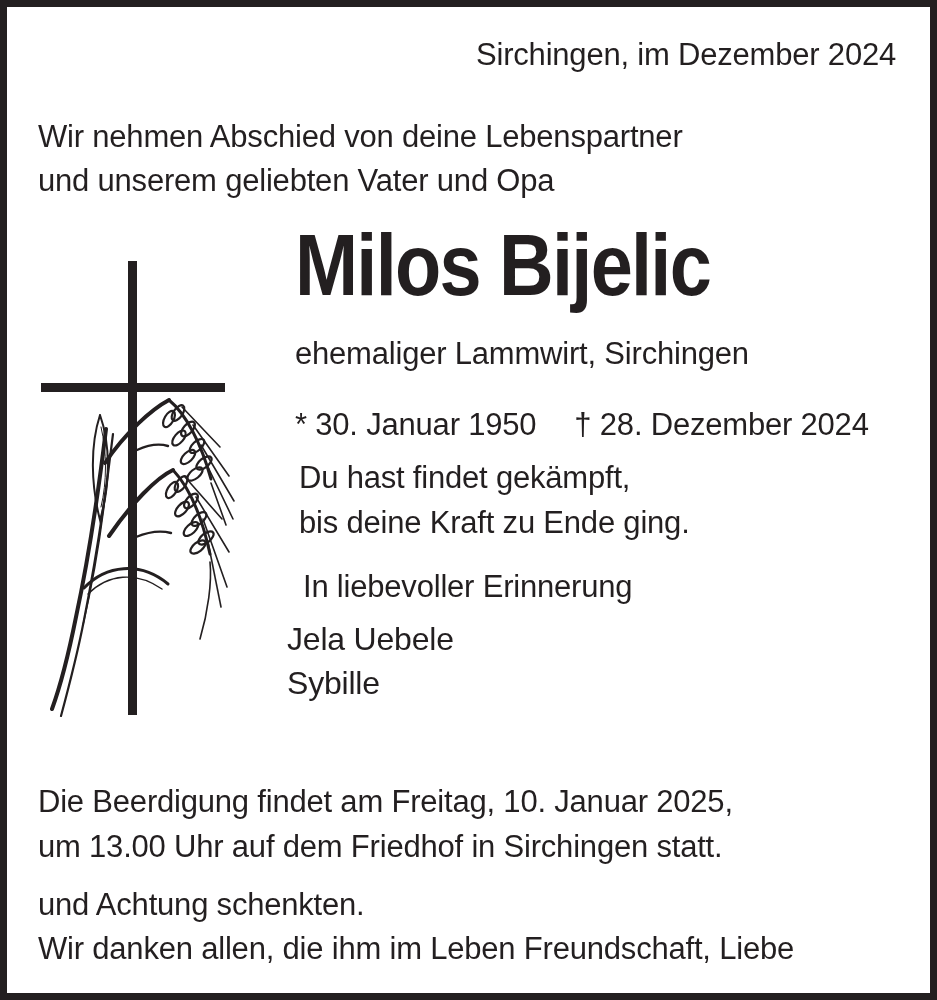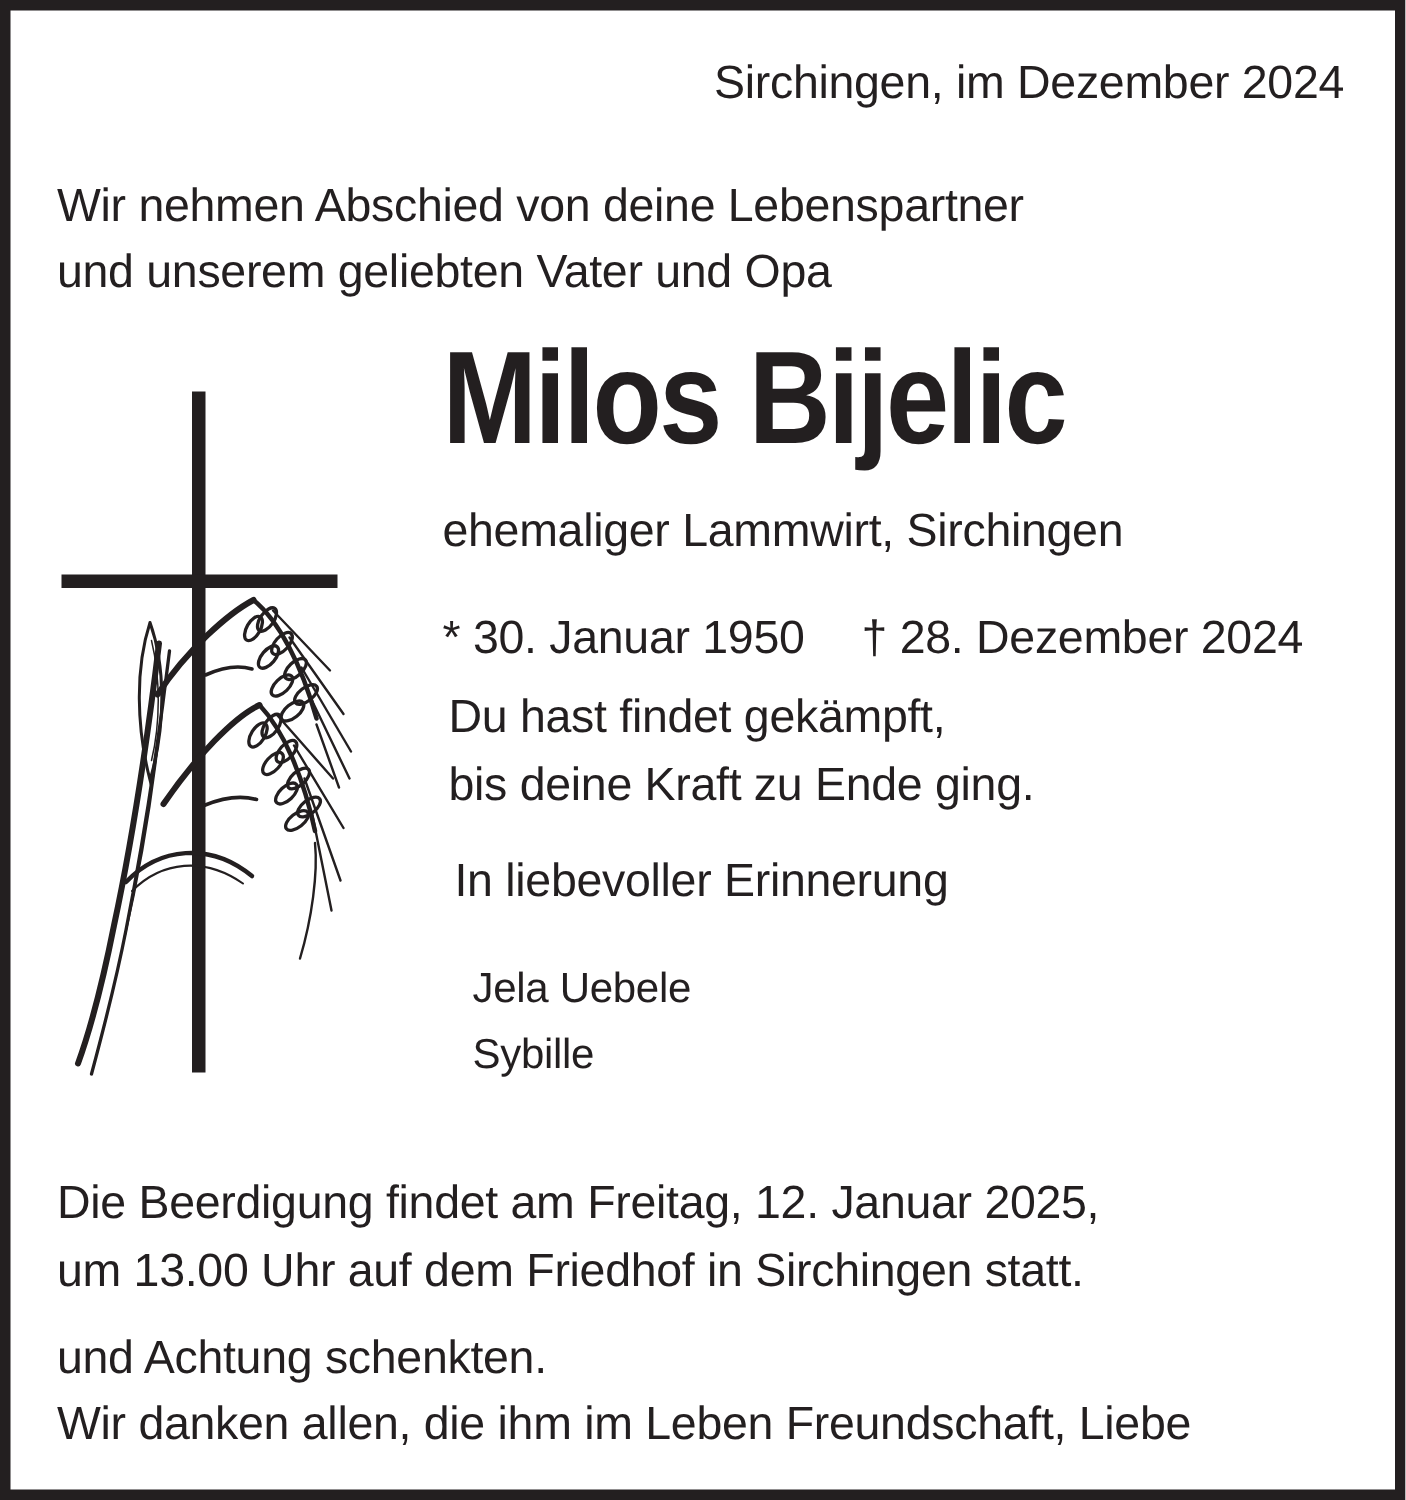--- a/index.html
+++ b/index.html
@@ -66,24 +66,23 @@
   }
   .memoriam {
     top: 548px;
     left: 296px;
     font-size: 31px;
     line-height: 42px;
     margin-top: 11px;
   }
   .mourners {
     top: 610px;
-    left: 308px;
-    font-size: 28px;
+    left: 280px;
+    font-size: 32px;
     line-height: 44px;
-    margin-top: 20px;
   }
   .funeral {
     top: 772px;
     left: 31px;
     font-size: 31px;
     line-height: 45px;
   }
   .thanks {
     top: 876px;
     left: 31px;
@@ -193,21 +192,21 @@
   </div>
 
   <div class="txt memoriam">In liebevoller Erinnerung</div>
 
   <div class="txt mourners">
     <div>Jela Uebele</div>
     <div>Sybille</div>
   </div>
 
   <div class="txt funeral">
-    <div>Die Beerdigung findet am Freitag, 12. Januar 2025,</div>
+    <div>Die Beerdigung findet am Freitag, 10. Januar 2025,</div>
     <div>um 13.00 Uhr auf dem Friedhof in Sirchingen statt.</div>
   </div>
 
   <div class="txt thanks">
     <div>und Achtung schenkten.</div>
     <div>Wir danken allen, die ihm im Leben Freundschaft, Liebe</div>
   </div>
 
 </div>
 

